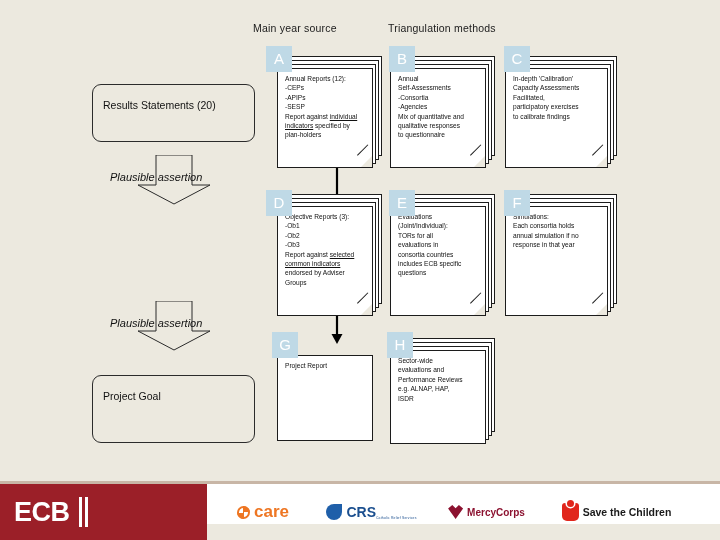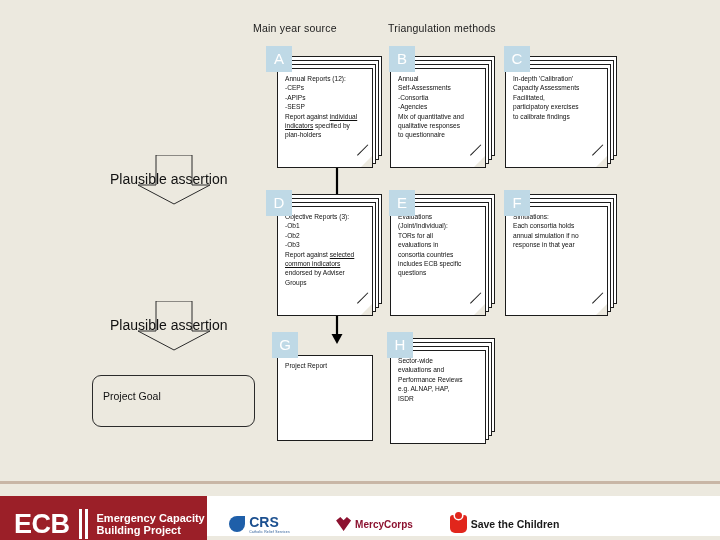--- a/index.html
+++ b/index.html
@@ -35,21 +35,22 @@
     font-size:10.5px;
     color:#111;
     white-space:nowrap;
   }
 
   
   .big-arrow{position:absolute;}
   .big-arrow svg{display:block;}
   .arrow-cap{
     position:absolute;
-    font-size:14px;
+    font-size:11px;
+    font-style:italic;
     color:#111;
     white-space:nowrap;
   }
 
   
   .doc{
     position:absolute;
   }
   .doc .sheet{
     position:absolute;
@@ -107,21 +108,20 @@
   .conn svg{display:block;}
 
   
   .footer-rule{
     position:absolute;left:0;top:481px;width:720px;height:3px;
     background:#c8b6a6;
   }
   .footer{
     position:absolute;left:0;top:484px;width:720px;height:40px;
     background:#ffffff;
-    margin-top:12px;
   }
   .ecb-block{
     position:absolute;left:0;top:0;width:207px;height:56px;
     background:#9b1f28;
     display:flex;align-items:center;
   }
   .ecb-mark{
     color:#fff;font-size:27px;font-weight:bold;letter-spacing:-.5px;
     margin-left:14px;
   }
@@ -191,37 +191,40 @@
   .stc .lname{color:#1a1a1a;font-size:10.5px;font-weight:bold;}
 </style>
 </head>
 <body>
 
 <div class="slide">
 
   <div class="col-head" style="left:253px;top:22px;">Main year source</div>
   <div class="col-head" style="left:388px;top:22px;text-align:center;">Triangulation methods</div>
 
+  <div class="round-box" style="left:92px;top:84px;width:163px;height:58px;">
+    <span class="rb-label">Results Statements (20)</span>
+  </div>
 
   <div class="big-arrow" style="left:120px;top:155px;">
     <svg width="108" height="50" viewBox="0 0 108 50">
       <polygon points="36,0 72,0 72,30 90,30 54,49 18,30 36,30" fill="none" stroke="#2b2b2b" stroke-width="1"></polygon>
     </svg>
   </div>
   <div class="arrow-cap" style="left:110px;top:171px;">Plausible assertion</div>
 
 
   <div class="big-arrow" style="left:120px;top:301px;">
     <svg width="108" height="50" viewBox="0 0 108 50">
       <polygon points="36,0 72,0 72,30 90,30 54,49 18,30 36,30" fill="none" stroke="#2b2b2b" stroke-width="1"></polygon>
     </svg>
   </div>
   <div class="arrow-cap" style="left:110px;top:317px;">Plausible assertion</div>
 
-  <div class="round-box" style="left:92px;top:375px;width:163px;height:52px;">
+  <div class="round-box" style="left:92px;top:375px;width:163px;height:68px;">
     <span class="rb-label">Project Goal</span>
   </div>
 
   <div class="conn" style="left:330px;top:160px;">
     <svg width="14" height="47" viewBox="0 0 14 47">
       <line x1="7" y1="0" x2="7" y2="38" stroke="#000" stroke-width="2.2"></line>
       <polygon points="1.5,36 12.5,36 7,46" fill="#000"></polygon>
     </svg>
   </div>
   <div class="conn" style="left:330px;top:298px;">
@@ -355,32 +358,32 @@
     </div>
   </div>
   <div class="badge" style="left:387px;top:332px;">H</div>
 
   <div class="footer-rule"></div>
   <div class="footer">
 
     <div class="ecb-block">
       <span class="ecb-mark">ECB</span>
       <span class="ecb-bars"></span>
-      <span class="ecb-sub">
-        <span>Emergency Capacity</span><br>
-        <span>Building Project</span>
-      </span>
     </div>
 
     <div class="logos">
 
+      <div class="logo care">
+        <span class="swirl"></span>
+        <span class="lname">care</span>
+      </div>
 
       <div class="logo crs">
         <span class="mk"></span>
-        <span style="display:flex;flex-direction:column;align-items:flex-start;">
+        <span style="display:flex;flex-direction:row;align-items:flex-end;">
           <span class="lname">CRS</span>
           <span class="sub">Catholic Relief Services</span>
         </span>
       </div>
 
       <div class="logo mercy">
         <span class="mk"></span>
         <span class="lname">MercyCorps</span>
       </div>
 

